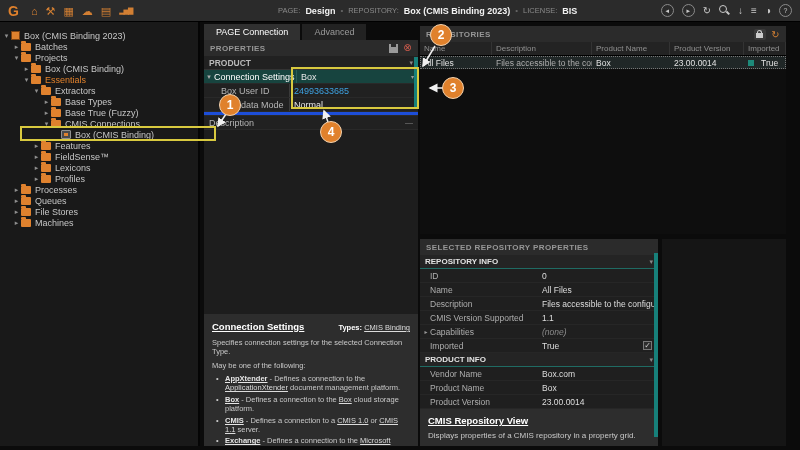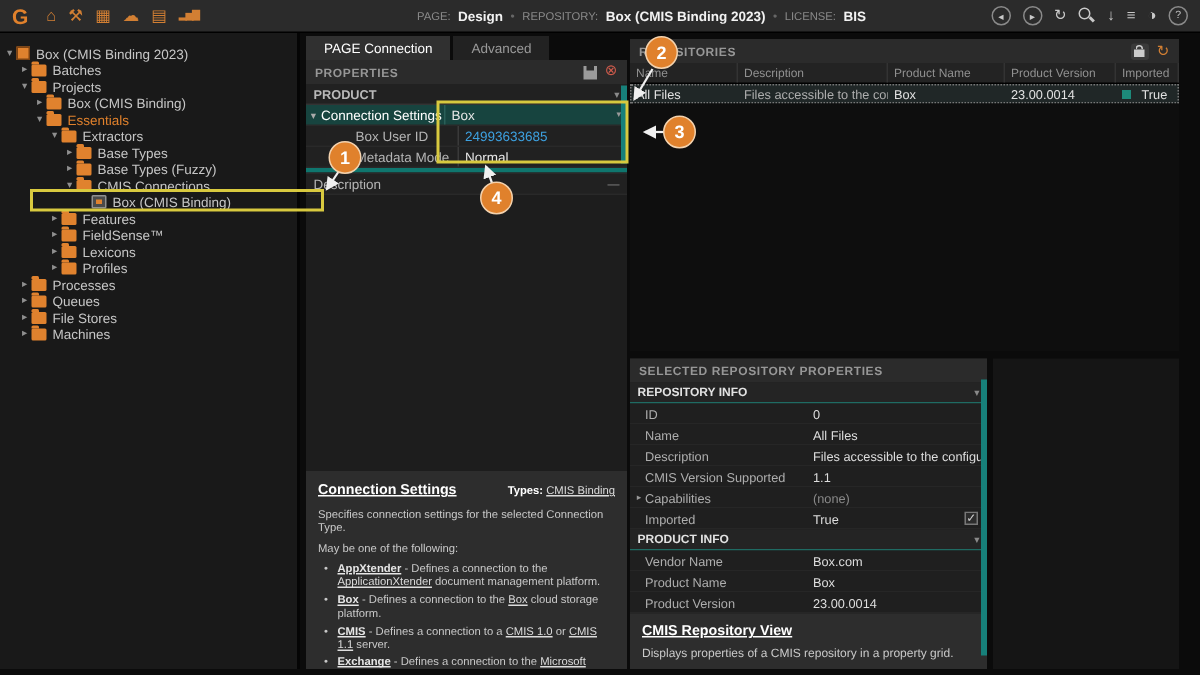--- a/index.html
+++ b/index.html
@@ -49,30 +49,30 @@
     display:flex;align-items:center;justify-content:space-between;padding:0 6px;flex:none;box-sizing:border-box;}
   .ph-icons{display:flex;align-items:center;gap:5px;}
   .saveic{width:9px;height:9px;background:#9a9a9a;position:relative;display:inline-block;}
   .saveic::after{content:"";position:absolute;left:2px;top:0;width:5px;height:3px;background:#2b2b2b;}
   .closeic{color:#cf5b4c;font-size:10px;font-weight:normal;line-height:10px;}
   .lockbox{width:12px;height:11px;background:#3a3a3a;border-radius:2px;position:relative;display:inline-block;}
   .lockbox::before{content:"";position:absolute;left:3px;top:1px;width:5px;height:3px;border:1px solid #ccc;border-bottom:none;border-radius:3px 3px 0 0;box-sizing:border-box;}
   .lockbox::after{content:"";position:absolute;left:2px;top:4px;width:7px;height:5px;background:#ccc;}
   .refr{color:#d27f33;font-size:10px;font-weight:normal;line-height:11px;}
   
-  .props{position:absolute;left:204px;top:40px;width:214px;height:406px;background:#0f766e;
+  .props{position:absolute;left:204px;top:40px;width:214px;height:406px;background:#1d4ed8;
     display:flex;flex-direction:column;box-sizing:border-box;}
   .pcat{height:13px;background:#212121;border-bottom:1px solid #333;color:#b9b9b9;font-size:8.5px;font-weight:bold;
     display:flex;align-items:center;justify-content:space-between;padding:0 5px;flex:none;}
   .catarr{color:#8a8a8a;font-size:7px;font-weight:normal;}
   .prow{height:13px;display:flex;align-items:center;font-size:9px;background:#212121;border-bottom:1px solid #292929;flex:none;}
   .rowsel{background:#17443f;}
   .pexp{width:10px;flex:none;text-align:center;font-size:7px;color:#aaa;}
   .plab{width:82px;flex:none;color:#b5b5b5;overflow:hidden;white-space:nowrap;}
-  .plab.indent{padding-left:7px;width:75px;box-sizing:border-box;margin-left:16px;}
+  .plab.indent{padding-left:7px;width:75px;box-sizing:border-box;}
   .rowsel .plab{color:#fff;}
   .pval{flex:1;height:100%;border-left:1px solid #3a3a3a;box-sizing:border-box;padding:0 4px;color:#e6e6e6;
     display:flex;align-items:center;justify-content:space-between;overflow:hidden;white-space:nowrap;}
   .rowsel .pval{border-left-color:#2a5f58;}
   .pval.blue,.pv-blue{color:#3da1e0;}
   .combo{color:#9a9a9a;font-size:6px;}
   .pdesc{height:13px;margin-top:3px;background:#212121;border-bottom:1px solid #292929;border-top:1px solid #292929;
     display:flex;align-items:center;justify-content:space-between;padding:0 5px;font-size:9px;color:#b5b5b5;flex:none;}
   .dash{color:#8a8a8a;font-size:8px;}
   .pscroll{position:absolute;right:0;top:17px;width:4px;height:52px;background:#17807a;}
@@ -104,21 +104,21 @@
   .tbody-empty{flex:1;background:#0e0e0e;}
   
   .selp{position:absolute;left:420px;top:239px;width:238px;height:207px;background:#1d1d1d;
     display:flex;flex-direction:column;box-sizing:border-box;}
   .scat{height:13px;background:#242424;border-bottom:1px solid #1f6b63;color:#e2e2e2;font-weight:bold;font-size:8px;
     display:flex;align-items:center;justify-content:space-between;padding:0 5px;flex:none;}
   .srow{height:13px;display:flex;align-items:center;font-size:8.5px;border-bottom:1px solid #262626;flex:none;background:#1f1f1f;gap:10px;}
   .sl{width:112px;flex:none;color:#aeaeae;padding-left:10px;box-sizing:border-box;white-space:nowrap;overflow:hidden;display:flex;align-items:center;}
   .sexp{width:8px;flex:none;margin-left:-8px;color:#999;font-size:6px;text-align:center;}
   .sv{flex:1;color:#dedede;white-space:nowrap;overflow:hidden;display:flex;align-items:center;justify-content:space-between;padding-right:6px;}
-  .noneval{color:#8a8a8a;}
+  .noneval{font-style:italic;color:#8a8a8a;}
   .cb{width:9px;height:9px;border:1px solid #777;background:#2c2c2c;color:#ccc;font-size:8px;line-height:8px;text-align:center;flex:none;box-sizing:border-box;}
   .shelp{flex:1;background:#2d2d2d;box-sizing:border-box;padding:6px 8px;font-size:8px;line-height:1.25;color:#c9c9c9;overflow:hidden;}
   .shelp-title{display:block;font-size:9.5px;font-weight:bold;color:#fff;text-decoration:underline;margin-bottom:4px;}
   .sscroll{position:absolute;right:0;top:14px;width:4px;height:184px;background:#17807a;}
   .emptyp{position:absolute;left:662px;top:239px;width:124px;height:207px;background:#151515;}
   
   .overlay{position:absolute;left:0;top:0;width:800px;height:450px;pointer-events:none;z-index:50;}
   .hl{position:absolute;border:2px solid #d8c93f;box-sizing:border-box;pointer-events:none;z-index:40;}
   #hl-tree{left:20px;top:126px;width:196px;height:15px;}
   #hl-props{left:291px;top:67px;width:128px;height:42px;}
@@ -193,21 +193,21 @@
     <span>Extractors</span>
   </div>
   <div class="titem d4">
     <span class="texp">▸</span>
     <span class="ficon"></span>
     <span>Base Types</span>
   </div>
   <div class="titem d4">
     <span class="texp">▸</span>
     <span class="ficon"></span>
-    <span>Base Types (Fuzzy)</span>
+    <span>Base True (Fuzzy)</span>
   </div>
   <div class="titem d4">
     <span class="texp">▾</span>
     <span class="ficon"></span>
     <span>CMIS Connections</span>
   </div>
   <div class="titem d5">
     <span class="texp"></span>
     <span class="cicon"></span>
     <span>Box (CMIS Binding)</span>

